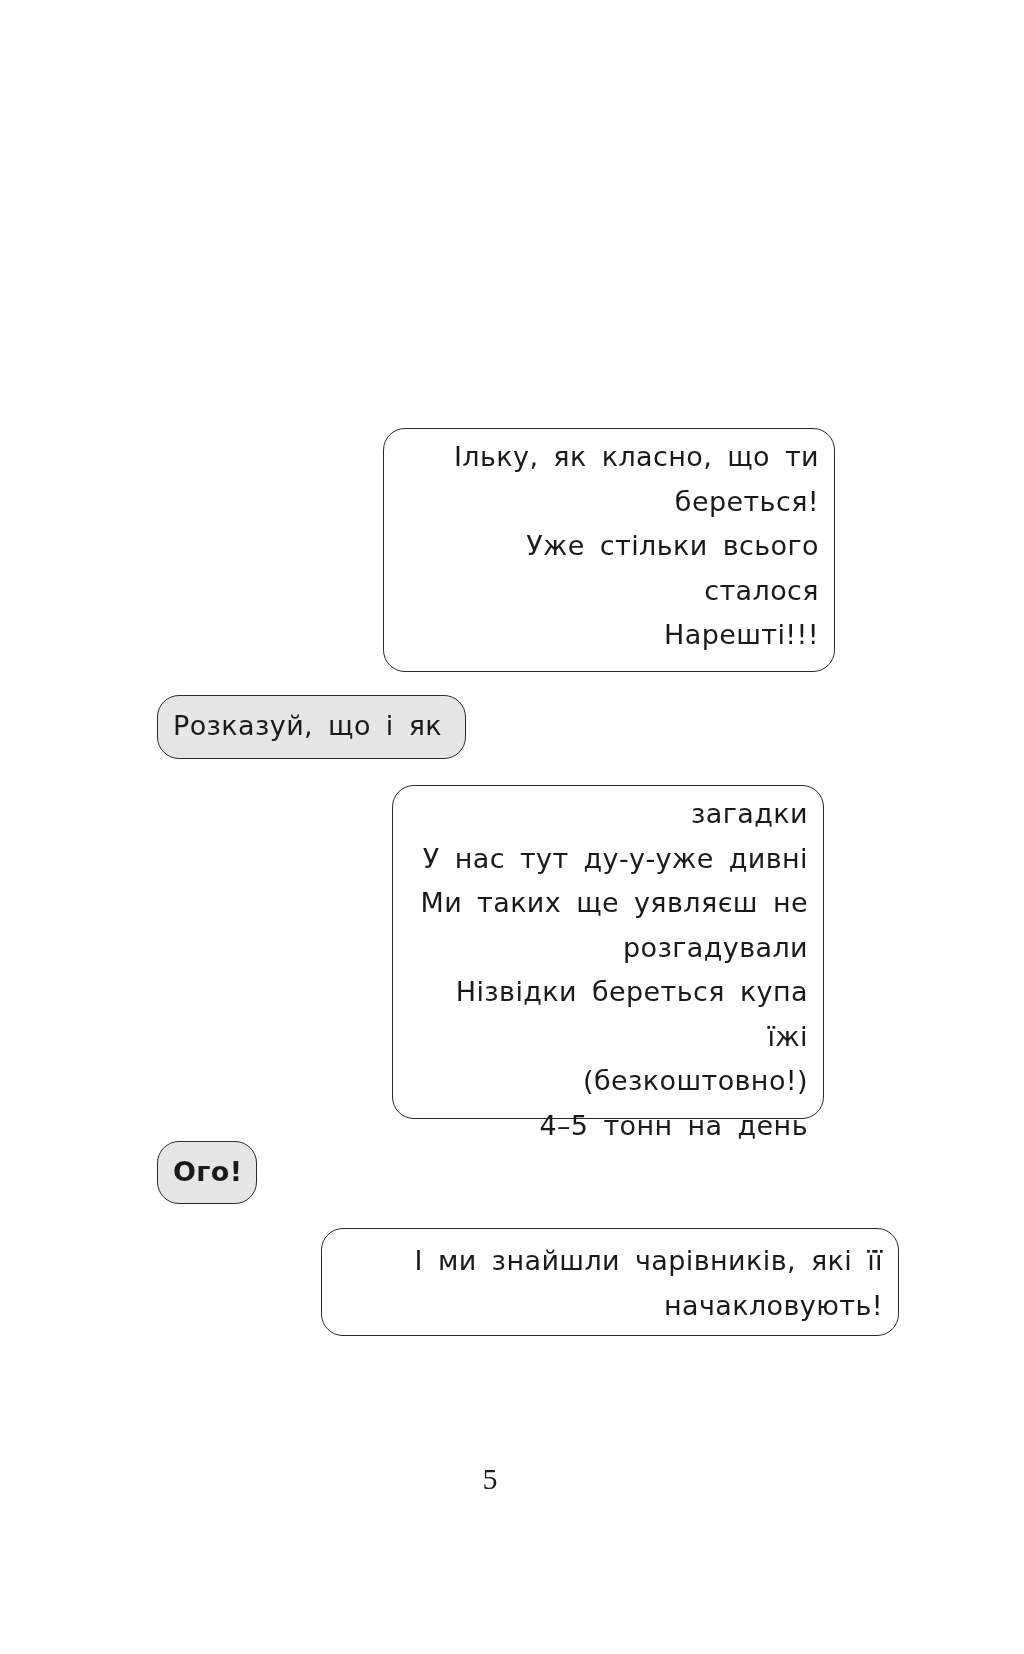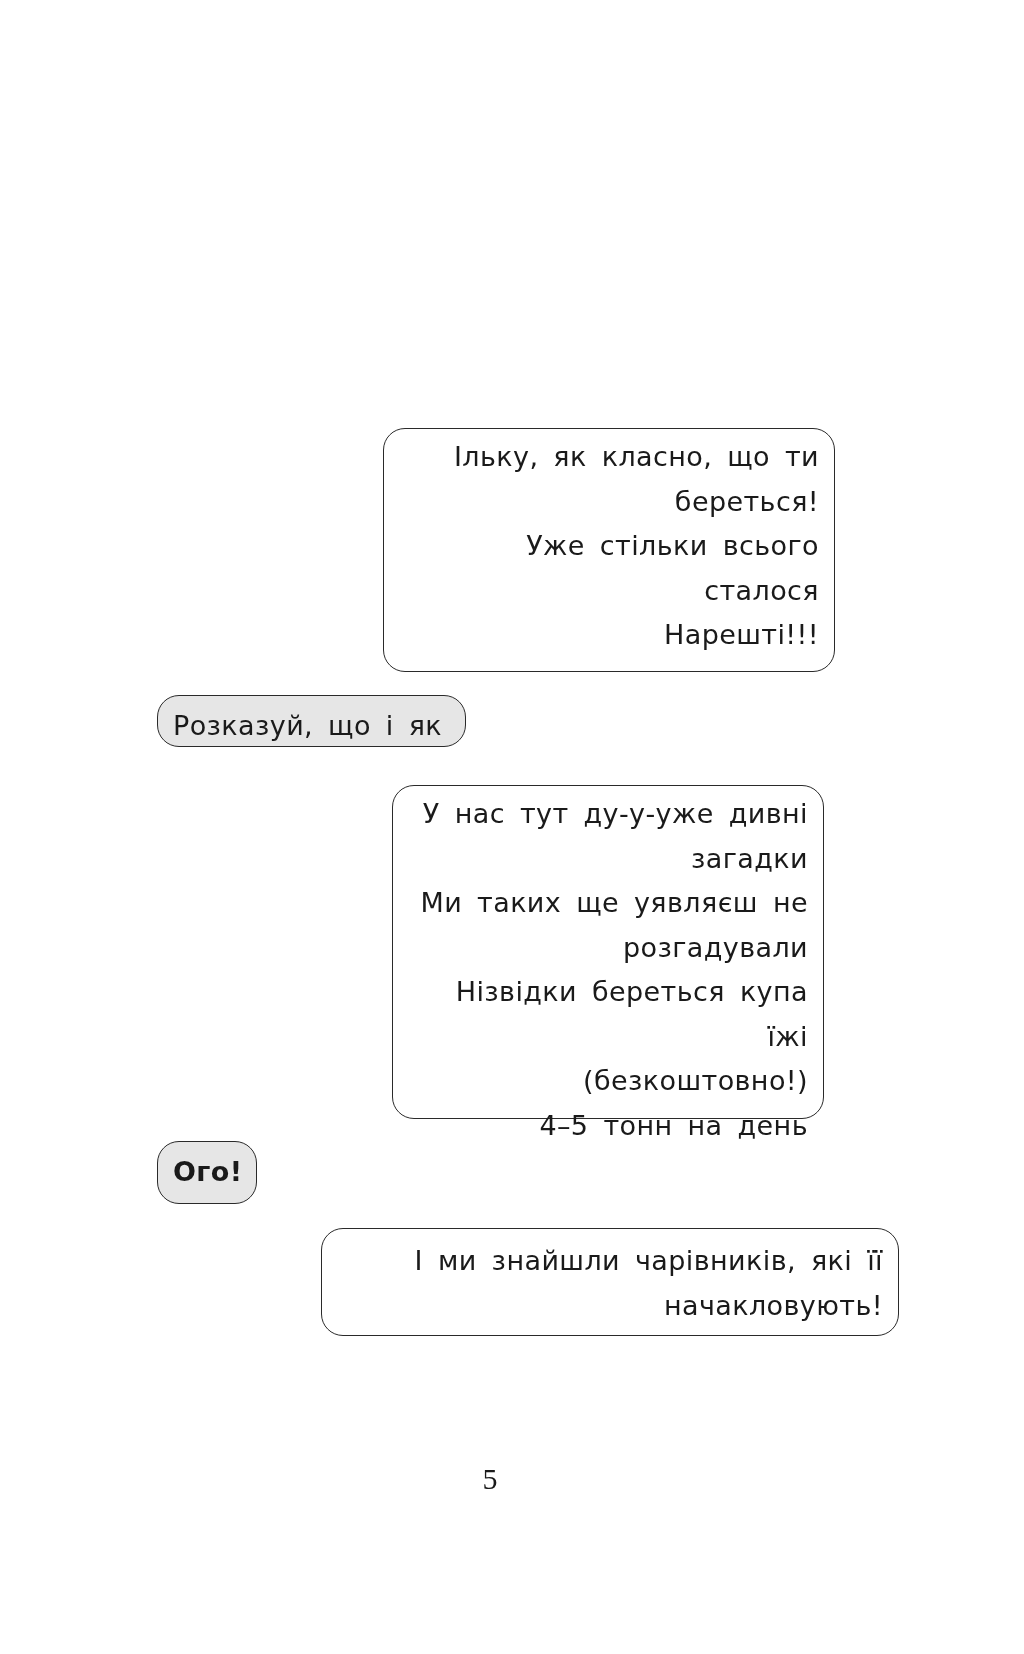--- a/index.html
+++ b/index.html
@@ -39,21 +39,21 @@
     .bubble.in {
       background: #e6e6e6;
       text-align: left;
       padding: 8px 15px 10px 15px;
       white-space: nowrap;
     }
     .bubble .line {
       display: block;
     }
     #b1 { left: 372px; top: 428px; width: 452px; height: 244px; margin-left: 11px; }
-    #b2 { left: 157px; top: 695px; width: 309px; height: 52px; }
+    #b2 { left: 157px; top: 695px; width: 309px; height: 64px; }
     #b3 { left: 392px; top: 785px; width: 432px; height: 334px; }
     #b4 { left: 157px; top: 1141px; width: 100px; height: 63px; font-weight: bold; }
     #b5 { left: 321px; top: 1228px; width: 578px; height: 108px; padding-top: 10px; }
     .page-number {
       position: absolute;
       left: 0;
       width: 980px;
       top: 1462px;
       text-align: center;
       font-family: "Liberation Serif", serif;
@@ -71,22 +71,22 @@
     <span class="line">береться!</span>
     <span class="line">Уже стільки всього сталося</span>
     <span class="line">Нарешті!!!</span>
   </div>
 
   <div id="b2" class="bubble in">
     <span class="line">Розказуй, що і як</span>
   </div>
 
   <div id="b3" class="bubble out">
+    <span class="line">загадки</span>
     <span class="line">У нас тут ду-у-уже дивні</span>
-    <span class="line">загадки</span>
     <span class="line">Ми таких ще уявляєш не</span>
     <span class="line">розгадували</span>
     <span class="line">Нізвідки береться купа їжі</span>
     <span class="line">(безкоштовно!)</span>
     <span class="line">4–5 тонн на день</span>
   </div>
 
   <div id="b4" class="bubble in">
     <span class="line">Ого!</span>
   </div>

